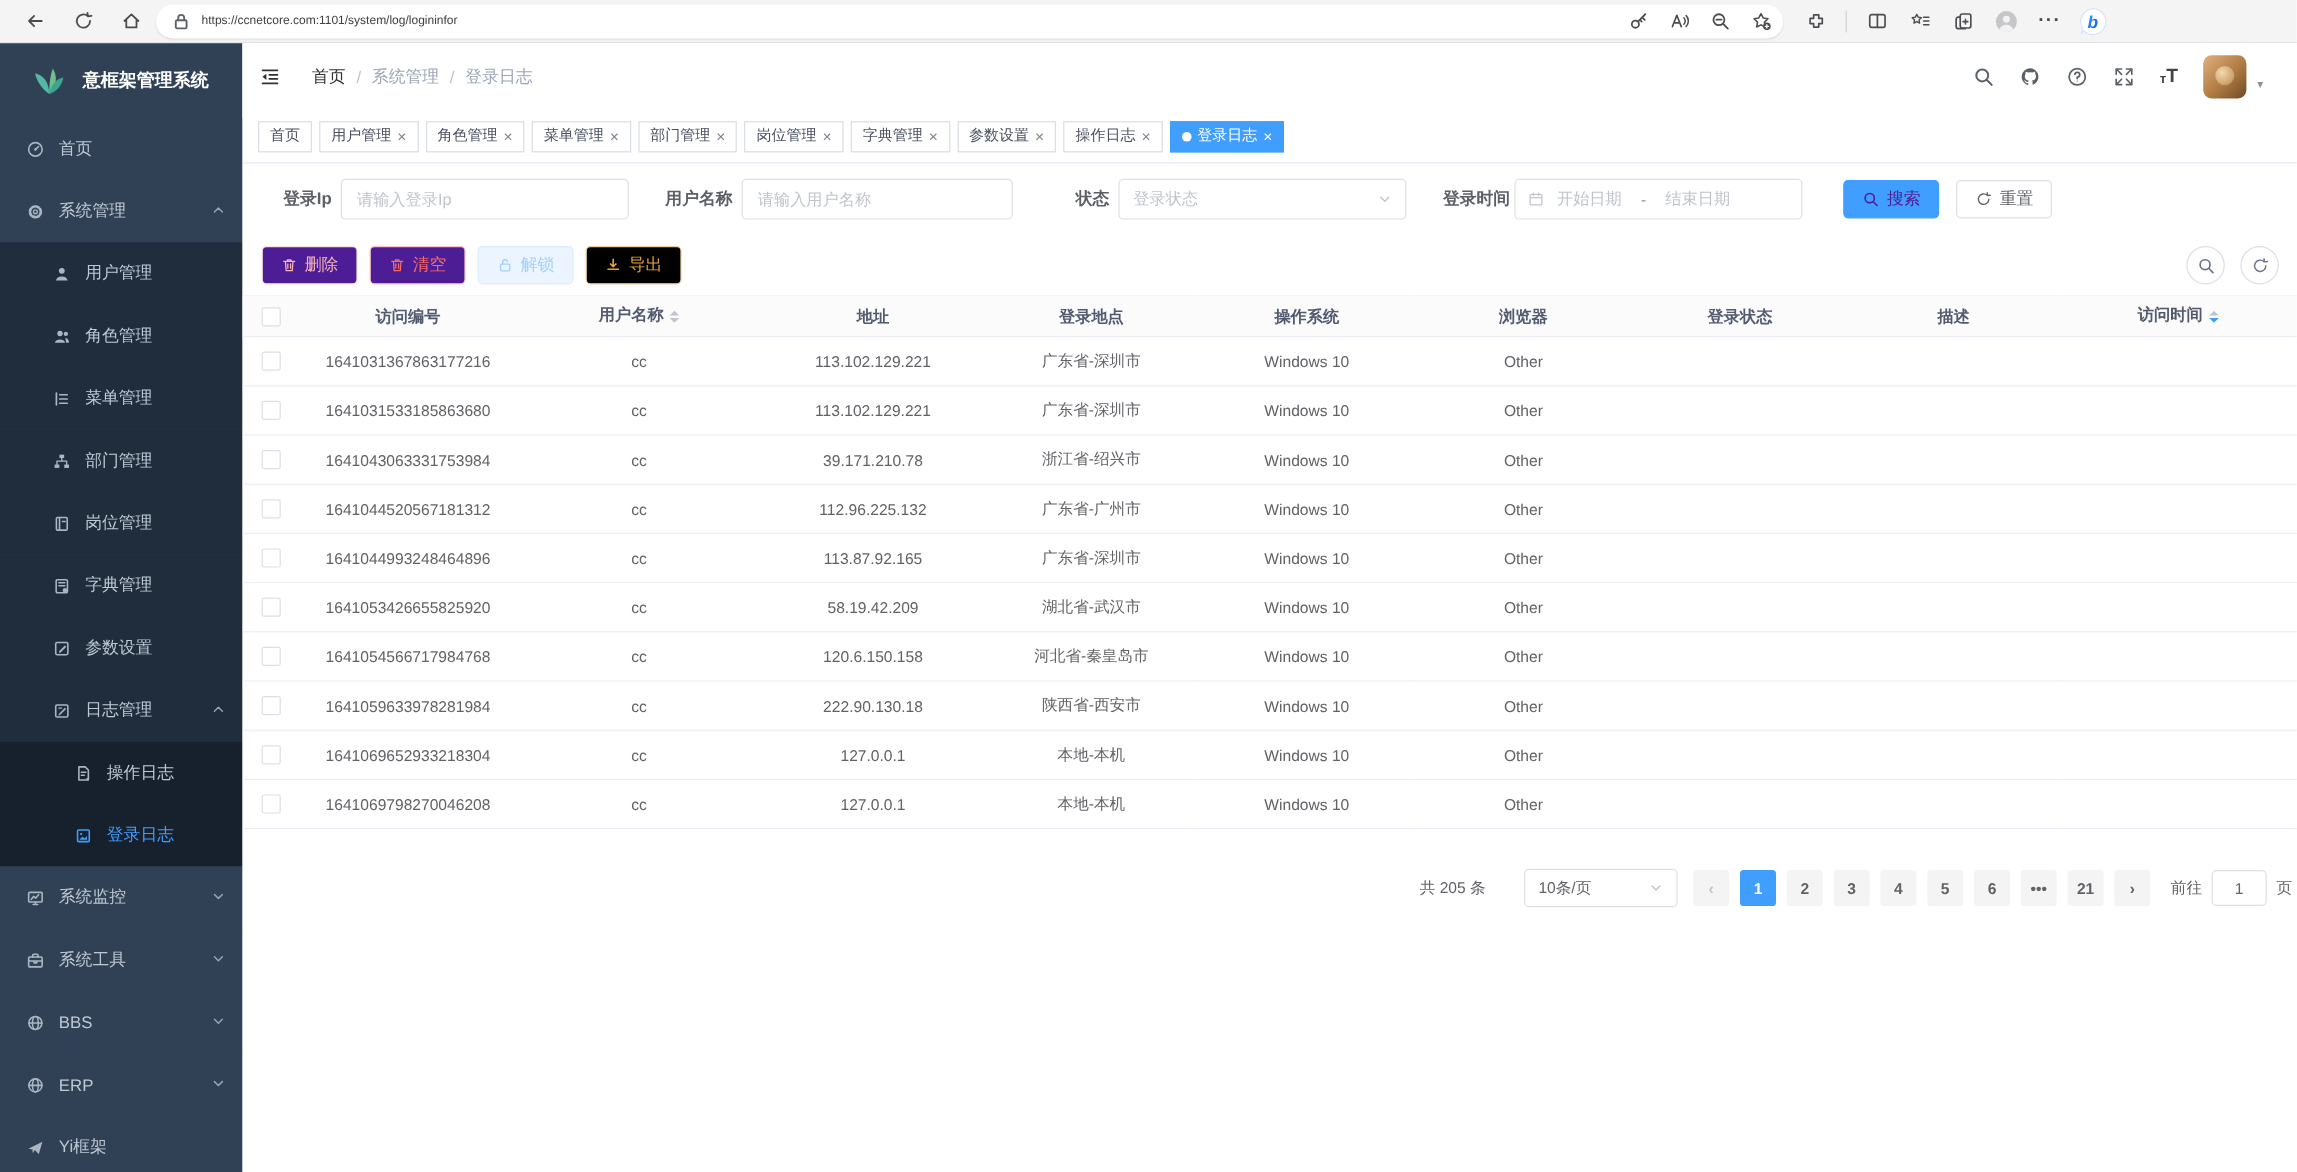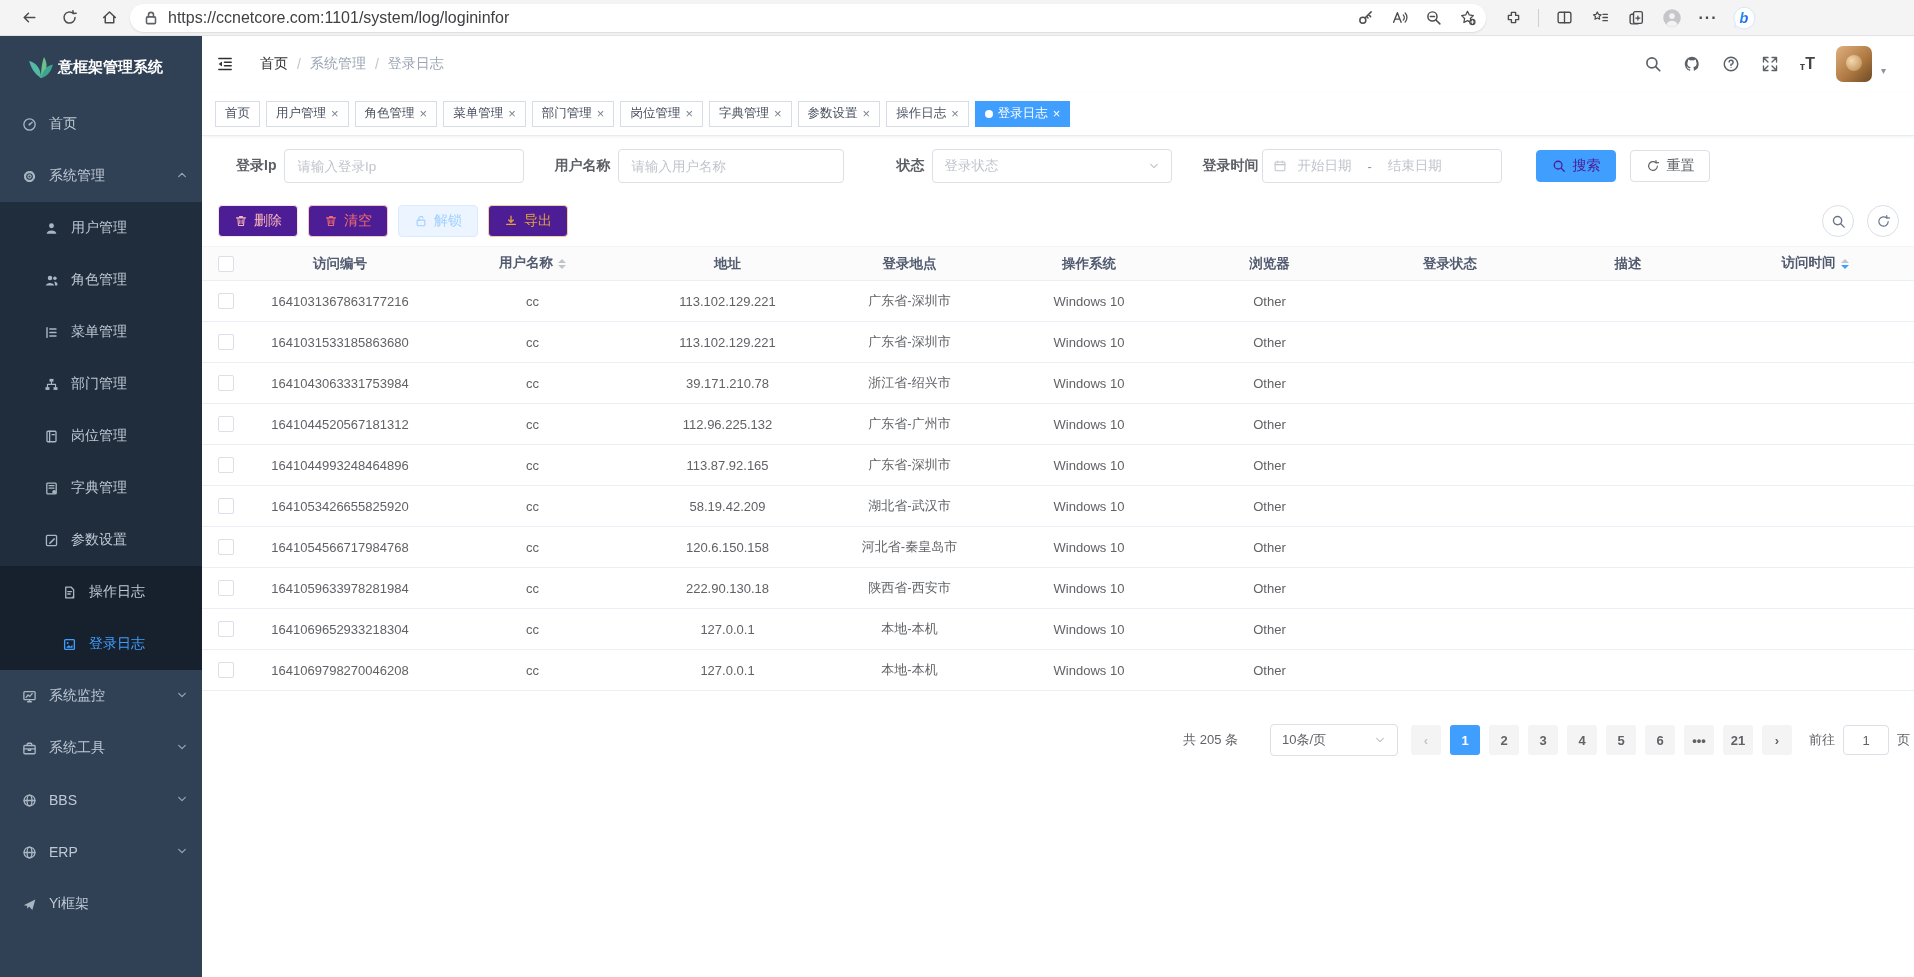--- a/index.html
+++ b/index.html
@@ -3,30 +3,30 @@
 <meta charset="utf-8">
 <style>
   html,body{margin:0;padding:0;}
   body{width:1914px;height:977px;overflow:hidden;font-family:"Liberation Sans","DejaVu Sans",sans-serif;background:#fff;-webkit-font-smoothing:antialiased;}
   .icon svg{display:block}
   
   .browser{height:36px;background:#f4f4f5;border-bottom:1px solid #e2e2e4;display:flex;align-items:center;padding:0 10px;box-sizing:border-box;}
   .b-icon{width:30px;height:28px;display:flex;align-items:center;justify-content:center;color:#4c4c50;border-radius:5px;cursor:pointer;flex:0 0 auto;}
   .b-icon svg{width:17px;height:17px}
   .url-pill{width:1356px;height:28px;background:#fff;border-radius:14px;display:flex;align-items:center;padding:0 4px 0 12px;box-sizing:border-box;margin-left:6px;box-shadow:0 1px 2px rgba(0,0,0,.10);}
-  .url-text{font-size:16px;color:#3f4043;margin-left:8px;flex:1;white-space:nowrap;overflow:hidden;}
+  .url-text{font-size:10px;color:#3f4043;margin-left:8px;flex:1;white-space:nowrap;overflow:hidden;}
   .pill-icons{display:flex;align-items:center;gap:4px;}
   .after-pill{display:flex;align-items:center;gap:6px;margin-left:12px;}
   .divider{width:1px;height:18px;background:#cfcfd2;margin:0 4px;}
   .b-icon.avatar-btn svg{width:20px;height:20px}
   .b-icon.copilot svg{width:24px;height:24px}
   
   .app{display:flex;height:941px;}
   .sidebar{width:202px;flex:0 0 202px;background:#304156;color:#bfc9d4;overflow:hidden;}
-  .logo{height:62px;display:flex;align-items:center;padding-left:26px;gap:2px;color:#fff;font-weight:bold;font-size:15px;}
+  .logo{height:62px;display:flex;align-items:center;padding-left:26px;gap:13px;color:#fff;font-weight:bold;font-size:15px;}
   .logo .icon svg{width:30px;height:30px}
   .mi{height:52px;display:flex;align-items:center;gap:12px;font-size:14px;cursor:pointer;position:relative;box-sizing:border-box;}
   .mi .icon svg{width:15px;height:15px;color:#aab7c3}
   .mi.l1{padding-left:22px;background:#304156;}
   .mi.l2{padding-left:44px;background:#1f2d3d;}
   .mi.l3{padding-left:62px;background:#17212e;}
   .mi .chev{position:absolute;right:14px;color:#9aa6b2}
   .mi .chev svg{width:12px;height:12px}
   .mi.on{color:#409eff}
   .mi.on .icon svg{color:#409eff}
@@ -70,21 +70,21 @@
   .btn{height:32px;border-radius:4px;display:inline-flex;align-items:center;gap:6px;padding:0 15px;font-size:14px;cursor:pointer;border:1px solid transparent;box-sizing:border-box;font-family:inherit;white-space:nowrap}
   .btn svg{width:14px;height:14px}
   .btn-primary{background:#409eff;border-color:#409eff;color:#4c1d95;}
   .btn-default{background:#fff;border-color:#dcdfe6;color:#606266;}
   
   .action-row{height:50px;display:flex;align-items:center;gap:10px;padding:0 15px 0 16px;box-sizing:border-box;}
   .btn-danger-plain{background:#4c1d95;border-color:#fbc4c4;color:#f56c6c;}
   .btn-danger-plain.disabled{color:#fab6b6;border-color:#fde2e2;cursor:not-allowed}
   .btn-primary-plain{background:#ecf5ff;border-color:#c6e2ff;color:#409eff;}
   .btn-primary-plain.disabled{color:#a0cfff;border-color:#d9ecff;cursor:not-allowed}
-  .btn-warning-plain{background:#4c1d95;border-color:#f3d19e;color:#e6a23c;}
+  .btn-warning-plain{background:#000000;border-color:#f3d19e;color:#e6a23c;}
   .tool-circles{margin-left:auto;display:flex;align-items:center;gap:13px;}
   .tool-circle{width:30px;height:30px;border:1px solid #dbdfe6;border-radius:50%;display:flex;align-items:center;justify-content:center;color:#697586;cursor:pointer;background:#fff}
   .tool-circle svg{width:15px;height:15px}
   
   table{border-collapse:collapse;table-layout:fixed;width:1712px;}
   thead th{height:33px;font-size:13.5px;color:#515a6e;font-weight:bold;background:#fbfbfc;border-bottom:1px solid #ebeef5;border-top:1px solid #f2f4f8;text-align:center;padding:0;white-space:nowrap;}
   tbody td{height:40px;font-size:13px;color:#606266;border-bottom:1px solid #ebeef5;text-align:center;padding:0;white-space:nowrap;overflow:hidden;}
   .cb{display:inline-block;width:14px;height:14px;border:1px solid #dcdfe6;border-radius:2px;background:#fff;vertical-align:middle;cursor:pointer}
   .sorts{display:inline-flex;flex-direction:column;margin-left:5px;vertical-align:middle;cursor:pointer}
   .sorts i{display:block;width:0;height:0;border:4px solid transparent;}
@@ -307,20 +307,33 @@
         </div>
         <div class="mi l2">
           <span class="icon">
             <svg viewBox="0 0 16 16" fill="none" stroke="currentColor" stroke-width="1.4" stroke-linecap="round" stroke-linejoin="round" width="16" height="16">
               <rect x="2.6" y="2.6" width="10.8" height="10.8" rx="1.2"></rect>
               <path d="M5.8 10.2l5-5 1.2 1.2-5 5-1.6.4z" fill="currentColor" stroke="none"></path>
             </svg>
           </span>
           <span class="lbl">参数设置</span>
         </div>
+        <div class="mi l2">
+          <span class="icon">
+            <svg viewBox="0 0 16 16" fill="none" stroke="currentColor" stroke-width="1.4" stroke-linecap="round" stroke-linejoin="round" width="16" height="16">
+              <rect x="2.6" y="2.6" width="10.8" height="10.8" rx="1.2"></rect>
+              <path d="M5.4 10.6l5.4-5.4 1 1-5.4 5.4-1.4.4z" fill="currentColor" stroke="none"></path>
+              <path d="M5.4 5.4h2.4" stroke-width="1.2"></path>
+            </svg>
+          </span>
+          <span class="lbl">日志管理</span>
+          <span class="chev"><svg viewBox="0 0 16 16" fill="none" stroke="currentColor" stroke-width="1.6" stroke-linecap="round" stroke-linejoin="round" width="16" height="16">
+              <path d="M3.6 10.2L8 5.8l4.4 4.4"></path>
+            </svg></span>
+        </div>
         <div class="mi l3">
           <span class="icon">
             <svg viewBox="0 0 16 16" fill="none" stroke="currentColor" stroke-width="1.4" stroke-linecap="round" stroke-linejoin="round" width="16" height="16">
               <path d="M4 2.2h5.6l2.8 2.8v8.8H4z"></path>
               <path d="M6.2 7h4M6.2 9.6h2.6"></path>
               <path d="M10 12.8l3.4-1.4-2 2.4z" fill="currentColor" stroke="none"></path>
             </svg>
           </span>
           <span class="lbl">操作日志</span>
         </div>

